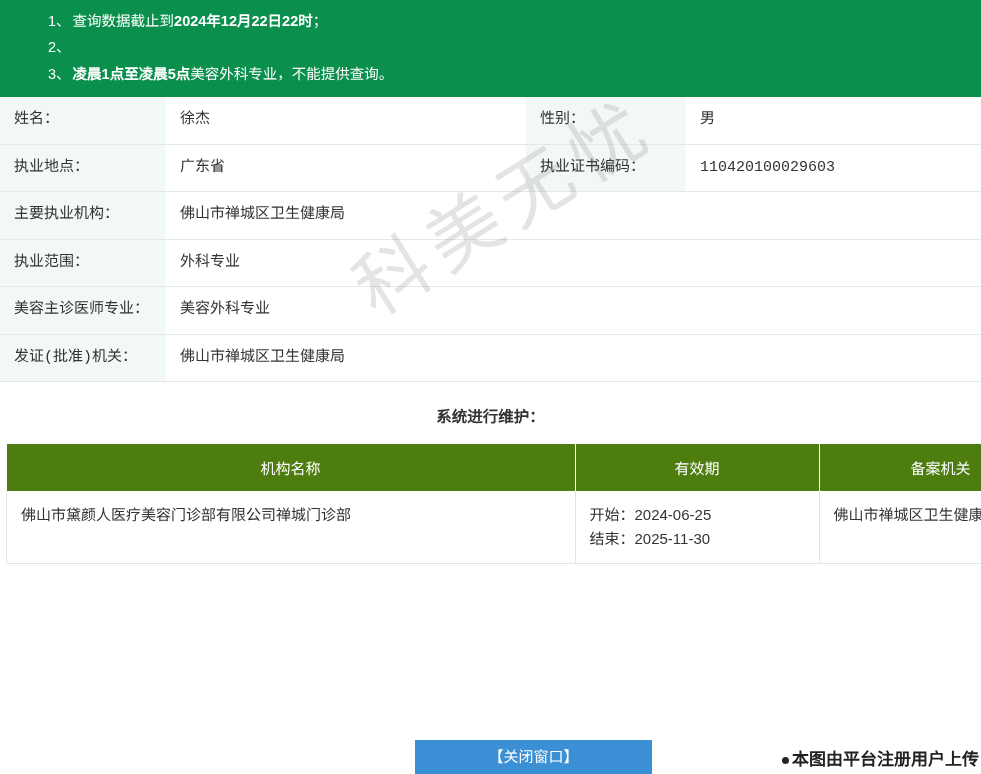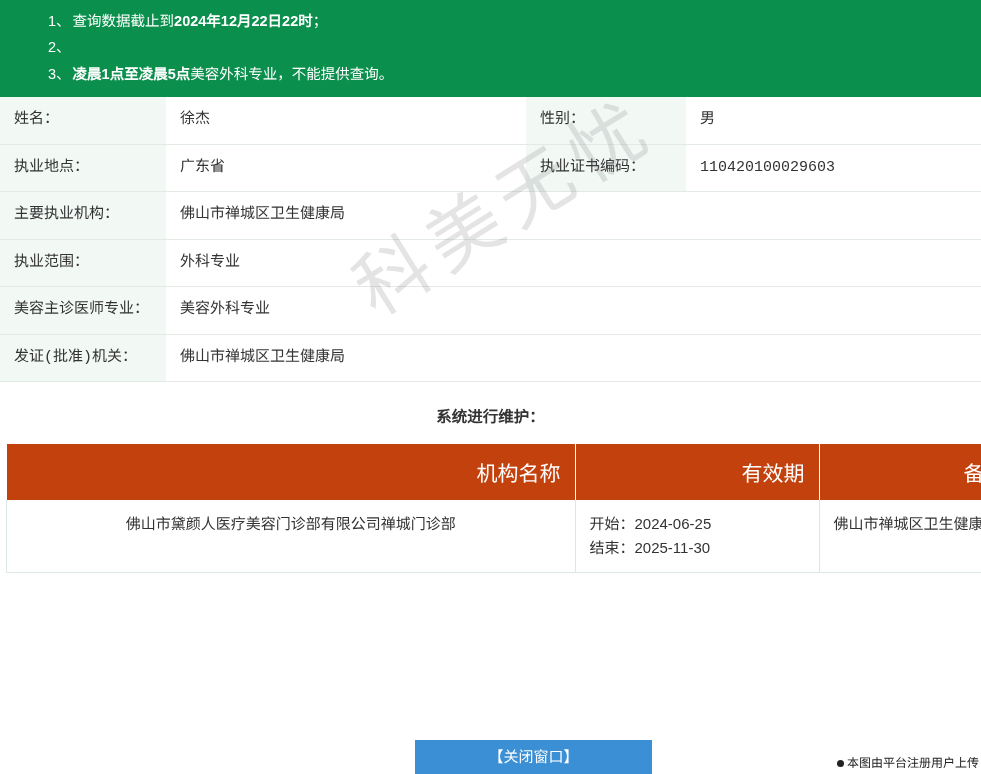--- a/index.html
+++ b/index.html
@@ -88,40 +88,40 @@
     padding: 0 6px;
     box-sizing: border-box;
   }
   .rec-table {
     width: 969px;
     border-collapse: collapse;
     table-layout: fixed;
     margin: 0 auto;
   }
   .rec-table th {
-    background: #c2410c;
+    background: #4d7c0f;
     color: #ffffff;
     font-weight: normal;
-    font-size: 21px;
-    text-align: right;
+    font-size: 15px;
+    text-align: center;
     padding: 13px 14px;
     border-right: 1px solid #ffffff;
   }
   .rec-table th:last-child { border-right: none; }
   .rec-table td {
     background: #ffffff;
     border-bottom: 1px solid #dfe6ea;
     border-right: 1px solid #dfe6ea;
     padding: 12px 14px;
     font-size: 15px;
     line-height: 1.6;
     vertical-align: top;
     color: #333333;
   }
-  .rec-table td:first-child { border-left: 1px solid #dfe6ea; text-align: center; }
+  .rec-table td:first-child { border-left: 1px solid #dfe6ea; }
   .col-name { width: 540px; }
   .col-valid { width: 215px; }
   .col-org { width: 214px; }
   .date-line { white-space: nowrap; }
 
   
   .footer {
     position: absolute;
     left: 4px;
     bottom: 0;
@@ -141,23 +141,23 @@
     font-family: "Liberation Sans", "DejaVu Sans", sans-serif;
     cursor: pointer;
     text-align: center;
     line-height: 34px;
     padding: 0;
   }
   .credit {
     position: absolute;
     right: 6px;
     bottom: 4px;
-    font-size: 12px;
+    font-size: 17px;
     color: #222222;
-    font-weight: normal;
+    font-weight: bold;
     white-space: nowrap;
   }
   .credit .dot {
     display: inline-block;
     width: 7px;
     height: 7px;
     background: #222222;
     border-radius: 50%;
     margin-right: 3px;
     vertical-align: middle;

